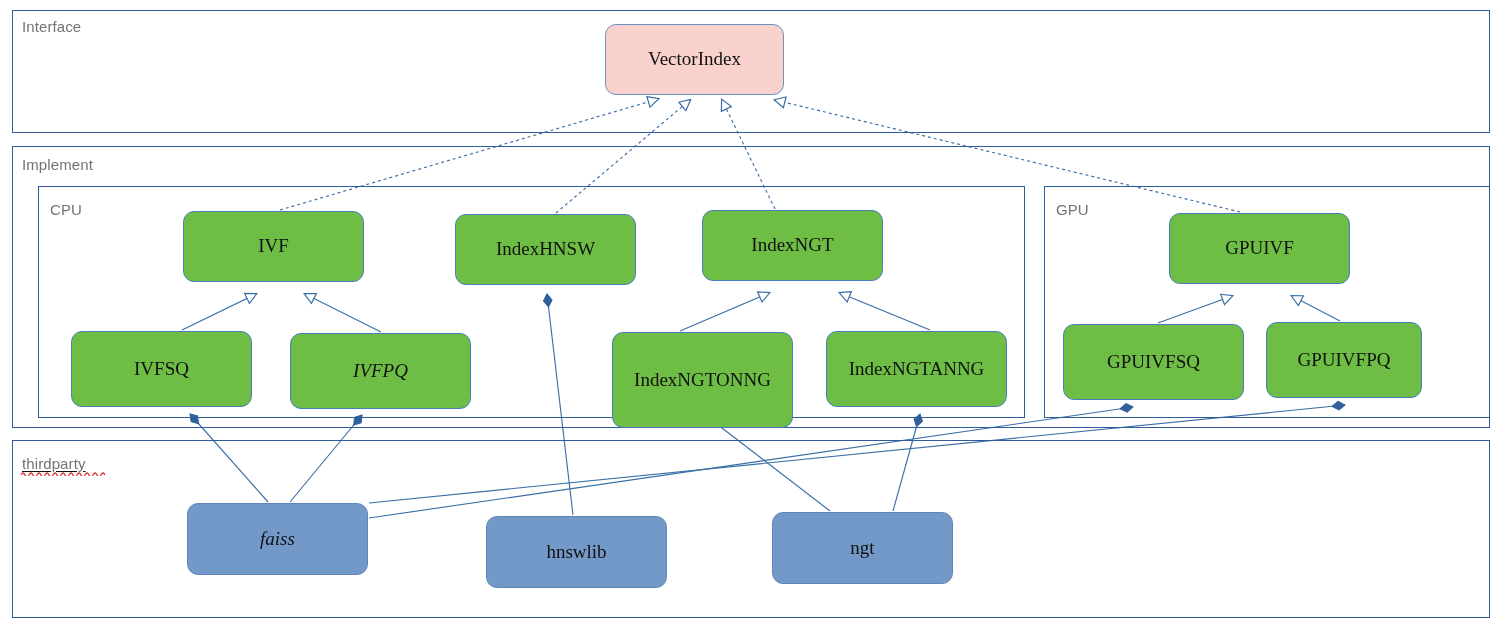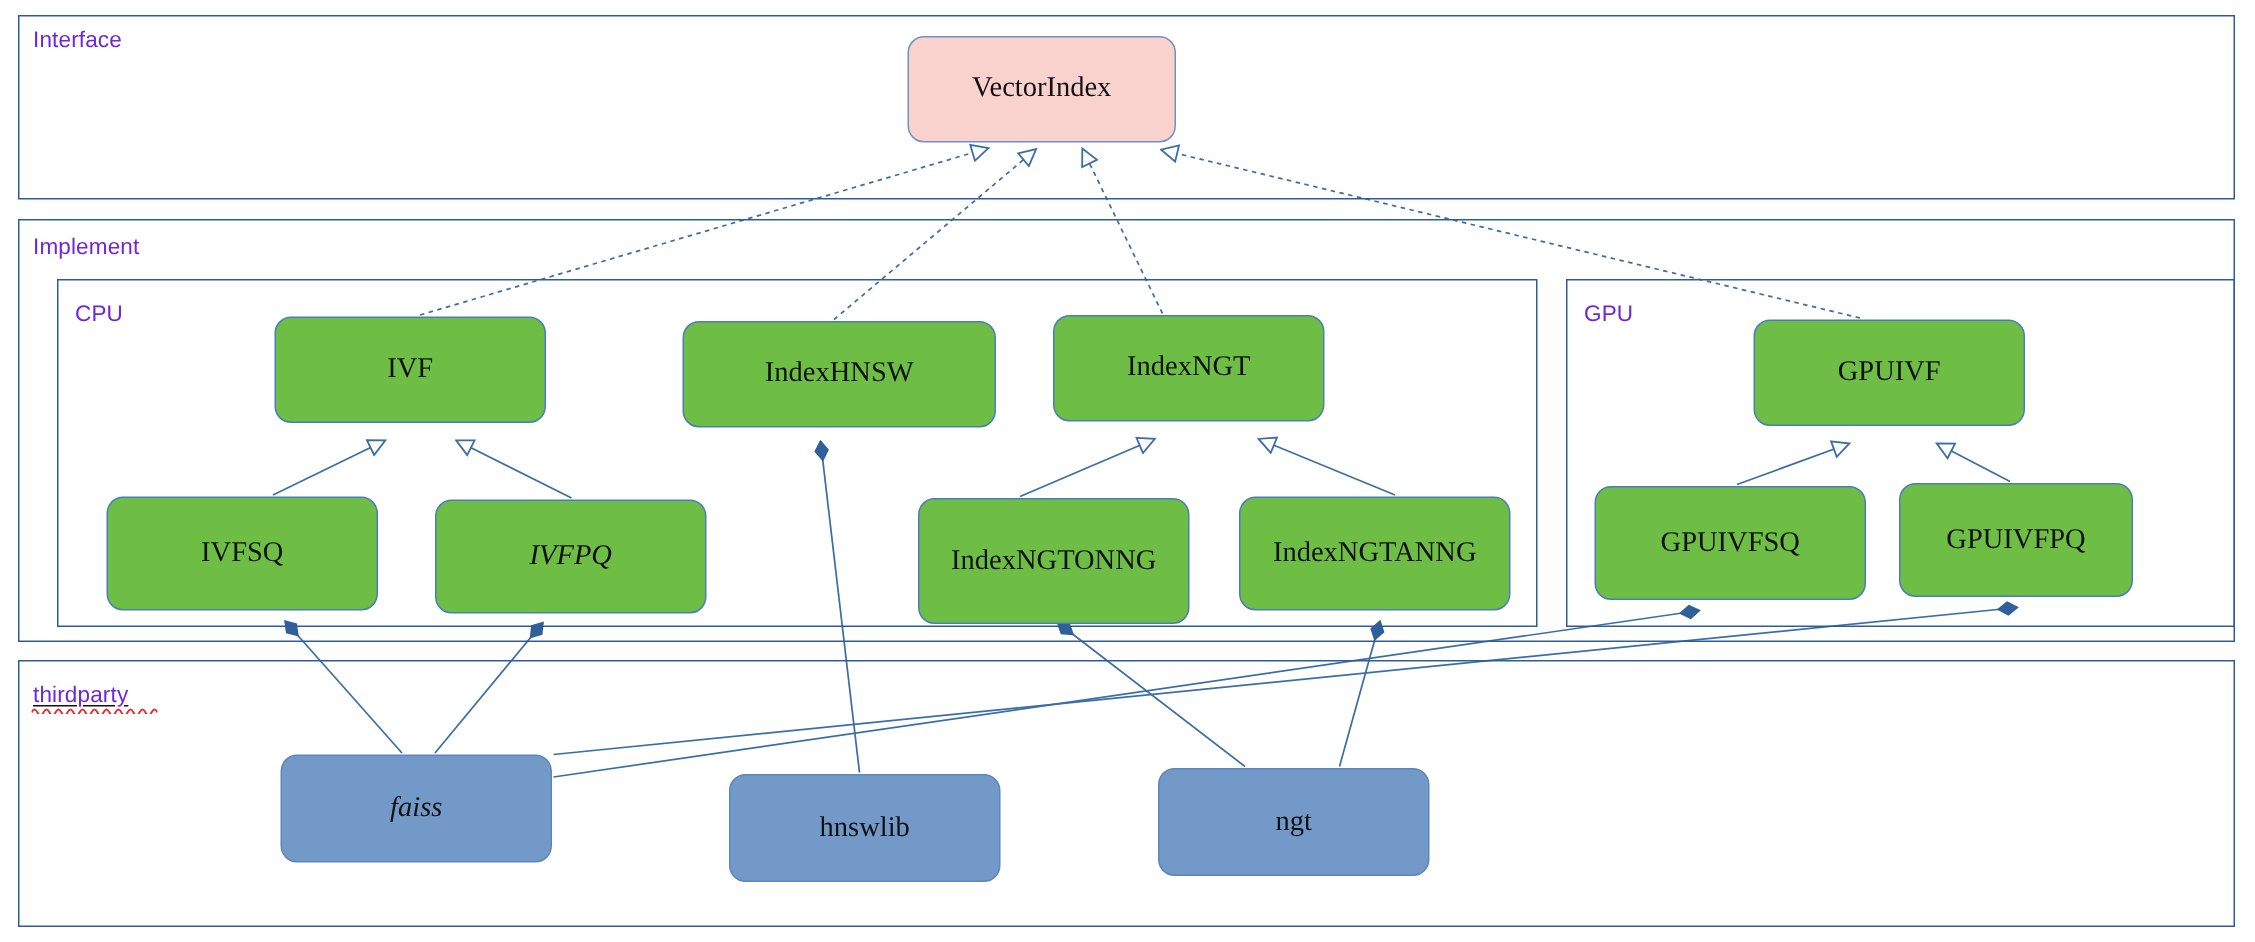--- a/index.html
+++ b/index.html
@@ -26,21 +26,21 @@
   .container-box {
     position: absolute;
     border: 1.4px solid #2e5c9a;
     background: transparent;
     box-sizing: border-box;
   }
   .container-label {
     position: absolute;
     font-family: "Liberation Sans", sans-serif;
     font-size: 15px;
-    color: #6d28d9;
+    color: #737373;
     white-space: nowrap;
     letter-spacing: 0.1px;
   }
   .container-label.underlined {
     text-decoration: underline;
     text-decoration-color: #111111;
     text-underline-offset: 2px;
   }
   .squiggle {
     position: absolute;
@@ -133,41 +133,41 @@
   </svg>
 
   <div class="node iface" style="left:605px; top:24px; width:179px; height:71px;">
     <span>VectorIndex</span>
   </div>
 
   <div class="node impl" style="left:183px; top:211px; width:181px; height:71px;">
     <span>IVF</span>
   </div>
 
-  <div class="node impl" style="left:455px; top:214px; width:209px; height:71px;">
+  <div class="node impl" style="left:455px; top:214px; width:181px; height:71px;">
     <span>IndexHNSW</span>
   </div>
 
   <div class="node impl" style="left:702px; top:210px; width:181px; height:71px;">
     <span>IndexNGT</span>
   </div>
 
   <div class="node impl" style="left:1169px; top:213px; width:181px; height:71px;">
     <span>GPUIVF</span>
   </div>
 
   <div class="node impl" style="left:71px; top:331px; width:181px; height:76px;">
     <span>IVFSQ</span>
   </div>
 
   <div class="node impl" style="left:290px; top:333px; width:181px; height:76px;font-style:italic;">
     <span>IVFPQ</span>
   </div>
 
-  <div class="node impl" style="left:612px; top:332px; width:181px; height:84px;">
+  <div class="node impl" style="left:612px; top:332px; width:181px; height:96px;">
     <span>IndexNGTONNG</span>
   </div>
 
   <div class="node impl" style="left:826px; top:331px; width:181px; height:76px;">
     <span>IndexNGTANNG</span>
   </div>
 
   <div class="node impl" style="left:1063px; top:324px; width:181px; height:76px;">
     <span>GPUIVFSQ</span>
   </div>

